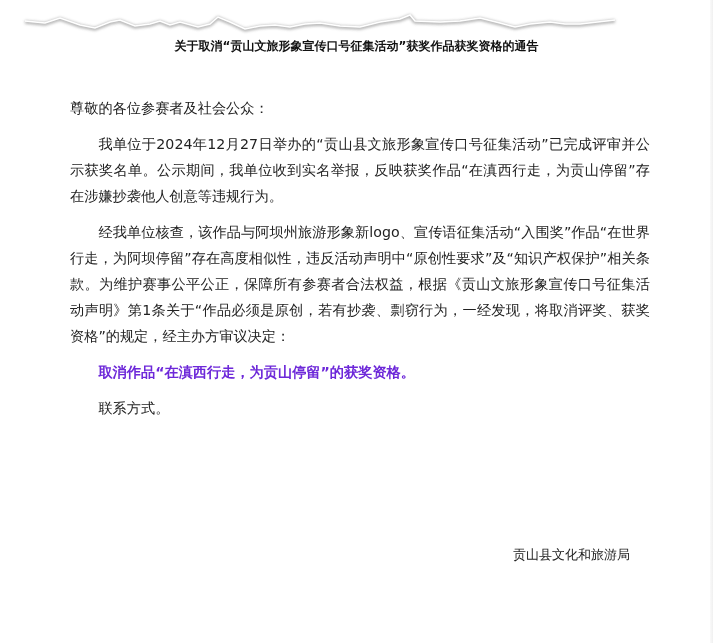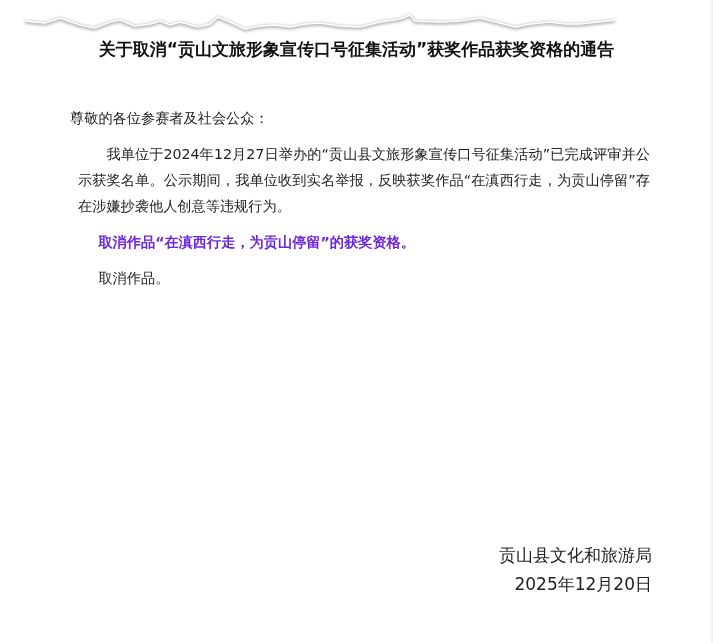--- a/index.html
+++ b/index.html
@@ -1,26 +1,26 @@
 <!DOCTYPE html>
 <html><head>
 <meta charset="utf-8">
 <style>
   html, body { margin: 0; padding: 0; background: #ffffff; }
   body { width: 713px; height: 643px; overflow: hidden; position: relative;
          font-family: "DejaVu Sans", "Liberation Sans", sans-serif; color: #222222; }
   .torn-edge { position: absolute; left: 20px; top: 6px; width: 600px; height: 30px; }
   .title { position: absolute; left: 0; top: 38px; width: 713px; text-align: center;
-           font-size: 17px; font-weight: bold; color: #111111; letter-spacing: 0px; }
-  .content { position: absolute; left: 70px; top: 105px; width: 580px; font-size: 14.2px; line-height: 26px; }
+           font-size: 12px; font-weight: bold; color: #111111; letter-spacing: 0px; }
+  .content { position: absolute; left: 70px; top: 95px; width: 580px; font-size: 14.2px; line-height: 26px; }
   .greeting { margin: 0 0 10px 0; }
-  .para { margin: 0 0 10px 8px; text-indent: 2em; text-align: justify; }
+  .para { margin: 0 0 10px 0; text-indent: 2em; text-align: justify; }
   .decision { margin: 0 0 10px 0; text-indent: 2em; font-weight: bold; color: #6d28d9; }
   .closing { margin: 0; text-indent: 2em; }
-  .signature { position: absolute; right: 61px; top: 541px; text-align: right; font-size: 17px; line-height: 28.5px; }
+  .signature { position: absolute; right: 83px; top: 541px; text-align: left; font-size: 13px; line-height: 28.5px; }
   .right-border { position: absolute; right: 0; top: 0; width: 3px; height: 643px;
                   background: linear-gradient(to right, #fafafa, #f0f0f0); }
 </style>
 </head>
 <body>
 
 <svg class="torn-edge" viewBox="0 0 600 30" preserveAspectRatio="none">
   <defs>
     <filter id="blur1" x="-5%" y="-50%" width="110%" height="200%">
         <feGaussianBlur stdDeviation="1.6"></feGaussianBlur>
@@ -30,20 +30,20 @@
   <path d="M5,15 L25,17 L40,12 L60,19 L75,22 L90,16 L100,14 L115,20 L130,18 L140,15 L150,19 L160,16 L178,21 L190,18 L198,11 L210,16 L225,23 L240,20 L255,19 L270,21 L285,18 L300,17 L320,20 L340,21 L360,16 L380,13 L390,9 L395,15 L420,16 L440,15 L460,12 L480,17 L495,21 L510,18 L530,16 L545,18 L560,18 L595,14" fill="none" stroke="#ffffff" stroke-width="1.5"></path>
 </svg>
 
 <div class="right-border"></div>
 
 <h1 class="title" style="margin:0;">关于取消“贡山文旅形象宣传口号征集活动”获奖作品获奖资格的通告</h1>
 
 <div class="content">
   <p class="greeting">尊敬的各位参赛者及社会公众：</p>
   <p class="para">我单位于2024年12月27日举办的“贡山县文旅形象宣传口号征集活动”已完成评审并公示获奖名单。公示期间，我单位收到实名举报，反映获奖作品“在滇西行走，为贡山停留”存在涉嫌抄袭他人创意等违规行为。</p>
+  <p class="para">经我单位核查，该作品与阿坝州旅游形象新logo、宣传语征集活动“入围奖”作品“在世界行走，为阿坝停留”存在高度相似性，违反活动声明中“原创性要求”及“知识产权保护”相关条款。为维护赛事公平公正，保障所有参赛者合法权益，根据《贡山文旅形象宣传口号征集活动声明》第1条关于“作品必须是原创，若有抄袭、剽窃行为，一经发现，将取消评奖、获奖资格”的规定，经主办方审议决定：</p>
   <p class="decision">取消作品“在滇西行走，为贡山停留”的获奖资格。</p>
-  <p class="closing">取消作品。</p>
+  <p class="closing">联系方式。</p>
 </div>
 
 <div class="signature">
   <div>贡山县文化和旅游局</div>
-  <div>2025年12月20日</div>
 </div>
 
 </body></html>

